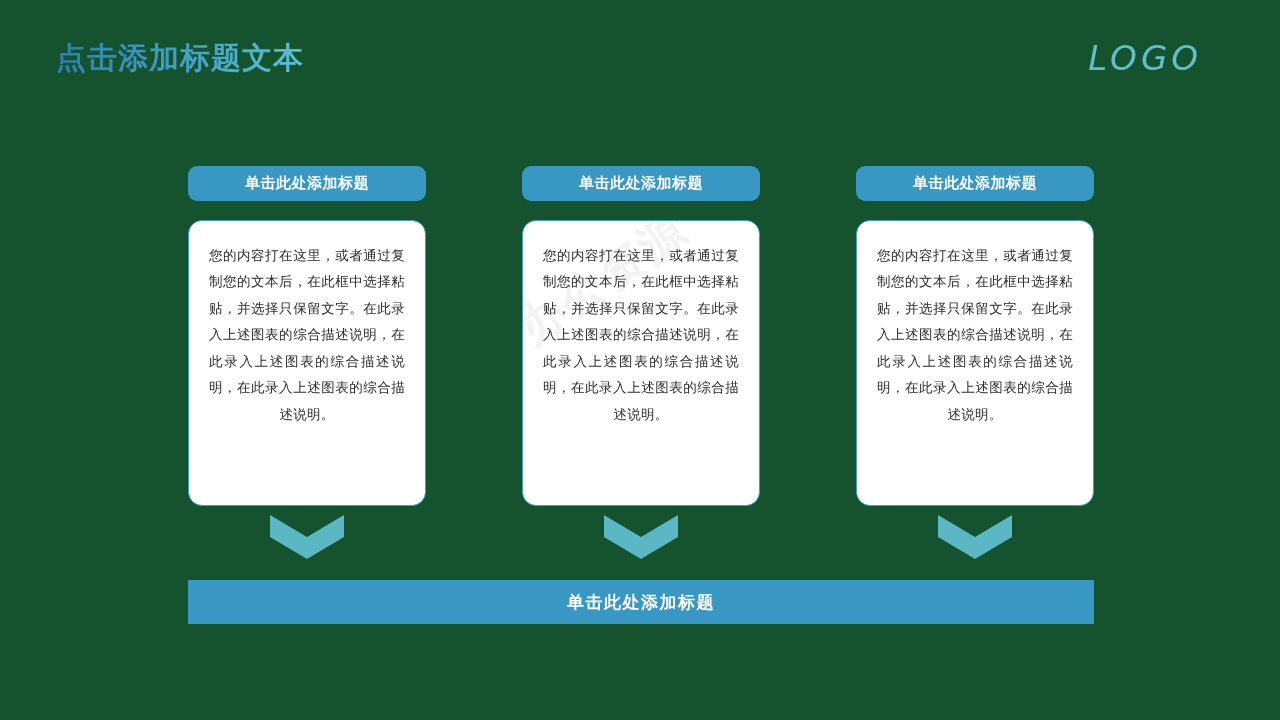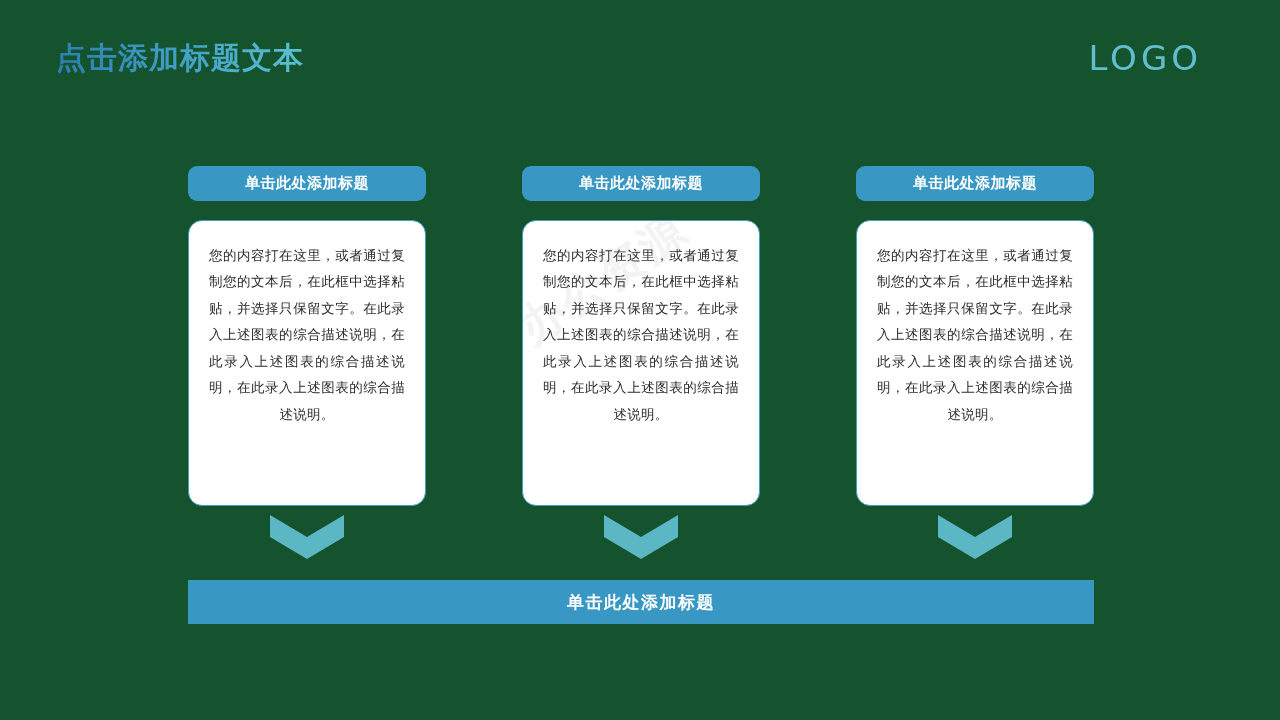--- a/index.html
+++ b/index.html
@@ -49,20 +49,21 @@
     position: absolute;
     right: 78px;
     top: 38px;
     font-size: 34px;
     line-height: 40px;
     color: #62bdcc;
     letter-spacing: 4px;
     font-weight: 400;
     font-family: "DejaVu Sans", "Liberation Sans", sans-serif;
     white-space: nowrap;
+    font-style: italic;
   }
 
   
   .columns {
     position: absolute;
     left: 188px;
     top: 166px;
     width: 906px;
     height: 340px;
     display: flex;

